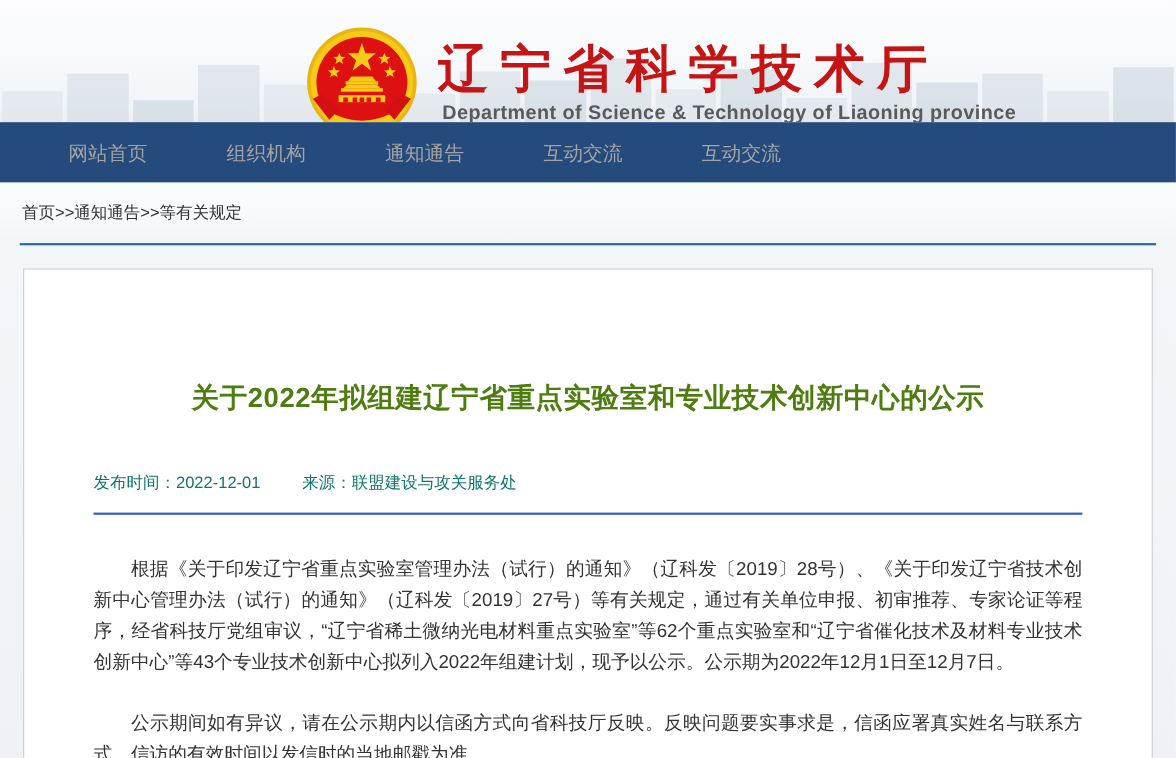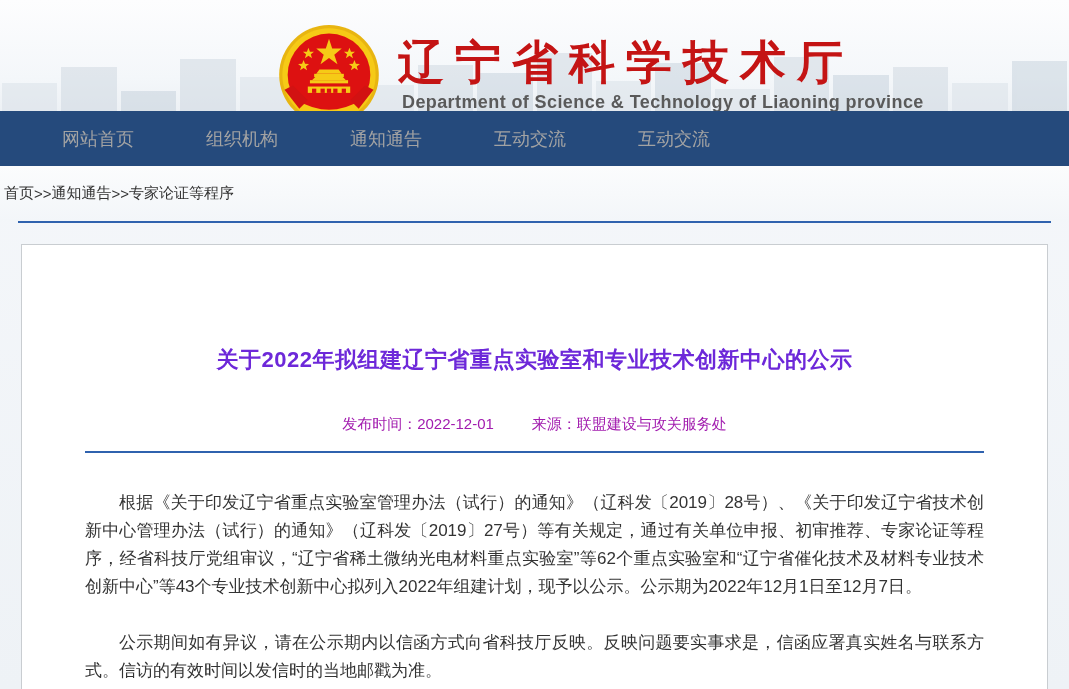--- a/index.html
+++ b/index.html
@@ -35,40 +35,40 @@
   .nav {
     height:55px; background:#254a7c; display:flex; align-items:center;
     padding:0 26px;
   }
   .nav-item {
     width:144px; text-align:center; color:#a3a3a3; font-size:18px;
     cursor:pointer; white-space:nowrap;
   }
   
   .crumb-row {
-    height:55px; display:flex; align-items:center; padding-left:4px;
+    height:55px; display:flex; align-items:center; padding-left:20px;
     font-size:15px; color:#333;
     background:linear-gradient(180deg,#fbfcfd 0%,#f3f6f9 100%);
   }
   .crumb-row span { cursor:default; }
   .crumb-row .crumb-link { cursor:pointer; }
   .top-rule { height:2px; background:#2f62ae; margin:0 18px; }
   
   .panel {
     margin:21px 21px 0; height:620px;
     background:#fff; border:1px solid #c9cdd1;
     padding:100px 63px 0;
   }
   .article-title {
-    text-align:center; font-size:22px; font-weight:bold; color:#6d28d9;
+    text-align:center; font-size:25px; font-weight:bold; color:#4d7c0f;
     letter-spacing:.5px;
   }
   .meta-row {
-    margin-top:40px; display:flex; justify-content:space-between;
-    align-items:center; font-size:15px; color:#a21caf; white-space:nowrap;flex-direction:column;
+    margin-top:52px; display:flex; justify-content:space-between;
+    align-items:center; font-size:15px; color:#0f766e; white-space:nowrap;
   }
   .meta-left .src { margin-left:38px; }
   .meta-tools span { cursor:pointer; }
   .meta-tools .fsize { margin:0 3px; }
   .article-rule { height:2px; background:#2f62ae; margin-top:17px; }
   .article-body { margin-top:35px; font-size:17px; line-height:28px; color:#333; }
   .article-body p { text-indent:2em; text-align:justify;margin-top:36px; }
   .article-body p + p { margin-top:28px; }
 </style>
 </head>
@@ -135,21 +135,21 @@
   <div class="nav-item">通知通告</div>
   <div class="nav-item">互动交流</div>
   <div class="nav-item">互动交流</div>
 </div>
 
 <div class="crumb-row">
   <span class="crumb-link">首页</span>
     <span>&gt;&gt;</span>
     <span class="crumb-link">通知通告</span>
     <span>&gt;&gt;</span>
-    <span class="crumb-link">专家论证等程序</span>
+    <span class="crumb-link">等有关规定</span>
 </div>
 <div class="top-rule"></div>
 
 <div class="panel">
   <div class="article-title">关于2022年拟组建辽宁省重点实验室和专业技术创新中心的公示</div>
 
   <div class="meta-row">
     <div class="meta-left">
       <span>发布时间：</span><span>2022-12-01</span><span class="src">来源：</span><span>联盟建设与攻关服务处</span>
     </div>

